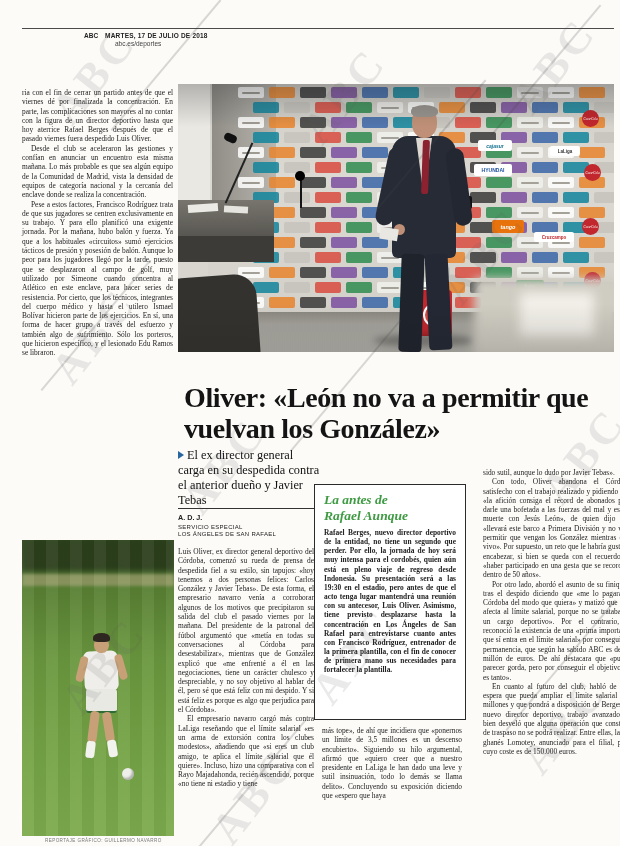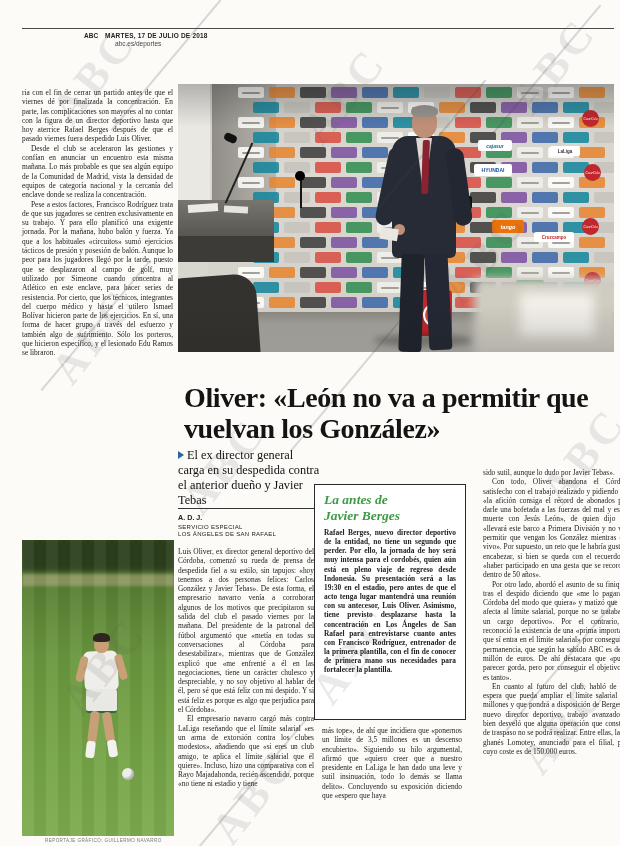--- a/index.html
+++ b/index.html
@@ -466,21 +466,21 @@
   </div>
 
   <div class="abs col1 bodytext" id="col1-body">
       <p class="para">Luis Oliver, ex director general deportivo del Córdoba, comenzó su rueda de prensa de despedida fiel a su estilo, sin tapujos: «hoy tenemos a dos personas felices: Carlos González y Javier Tebas». De esta forma, el empresario navarro venía a corroborar algunos de los motivos que precipitaron su salida del club el pasado viernes por la mañana. Del presidente de la patronal del fútbol argumentó que «metía en todas su conversaciones al Córdoba para desestabilizar», mientras que de González explicó que «me enfrenté a él en las negociaciones, tiene un carácter chulesco y despreciable, y no soy objetivo al hablar de él, pero sé que está feliz con mi despido. Y si está feliz es porque es algo que perjudica para el Córdoba».</p>
       <p class="para">El empresario navarro cargó más contra LaLiga reseñando que el límite salarial «es un arma de extorsión contra los clubes modestos», añadiendo que «si eres un club amigo, te aplica el límite salarial que él quiere». Incluso, hizo una comparativa con el Rayo Majadahonda, recién ascendido, porque «no tiene ni estadio y tiene</p>
     </div>
 
   <div class="abs agenda">
     <div class="agenda-title">
       <span>La antes de</span>
-      <span>Javier Berges</span>
+      <span>Rafael Aunque</span>
     </div>
     <div class="agenda-body">Rafael Berges, nuevo director deportivo de la entidad, no tiene un segundo que perder. Por ello, la jornada de hoy será muy intensa para el cordobés, quien aún está en pleno viaje de regreso desde Indonesia. Su presentación será a las 19:30 en el estadio, pero antes de que el acto tenga lugar mantendrá una reunión con su antecesor, Luis Oliver. Asimismo, tiene previsto desplazarse hasta la concentración en Los Ángeles de San Rafael para entrevistarse cuanto antes con Francisco Rodríguez, entrenador de la primera plantilla, con el fin de conocer de primera mano sus necesidades para fortalecer la plantilla.</div>
   </div>
 
   <div class="abs col2seg bodytext">más tope», de ahí que incidiera que «ponernos un límite de 3,5 millones es un descenso encubierto». Siguiendo su hilo argumental, afirmó que «quiero creer que a nuestro presidente en LaLiga le han dado una leve y sutil insinuación, todo lo demás se llama delito». Concluyendo su exposición diciendo que «espero que haya</div>
   <div class="abs col3 bodytext" id="col3-body">
       <p class="para">sido sutil, aunque lo dudo por Javier Tebas».</p>
       <p class="para">Con todo, Oliver abandona el Córdoba satisfecho con el trabajo realizado y pidiendo que «la afición consiga el récord de abonados para darle una bofetada a las fuerzas del mal y esté a muerte con Jesús León», de quien dijo que «llevará este barco a Primera División y no va a permitir que vengan los González mientras esté vivo». Por supuesto, un reto que le habría gustado encabezar, si bien se queda con el recuerdo de «haber participado en una gesta que se recordará dentro de 50 años».</p>
       <p class="para">Por otro lado, abordó el asunto de su finiquito tras el despido diciendo que «me lo pagará el Córdoba del modo que quiera» y matizó que «no afecta al límite salarial, porque no se trataba de un cargo deportivo». Por el contrario, sí reconoció la existencia de una «prima importante que sí entra en el límite salarial» por conseguir la permanencia, que según ha sabido ABC es de un millón de euros. De ahí destacara que «puede parecer gorda, pero por conseguir el objetivo no es tanto».</p>
       <p class="para">En cuanto al futuro del club, habló de que espera que pueda ampliar el límite salarial a 6 millones y que pondrá a disposición de Berges, el nuevo director deportivo, trabajo avanzado, si bien desveló que alguna operación que constaba de traspaso no se podrá realizar. Entre ellas, la del ghanés Lomotey, anunciado para el filial, pero cuyo coste es de 150.000 euros.</p>

